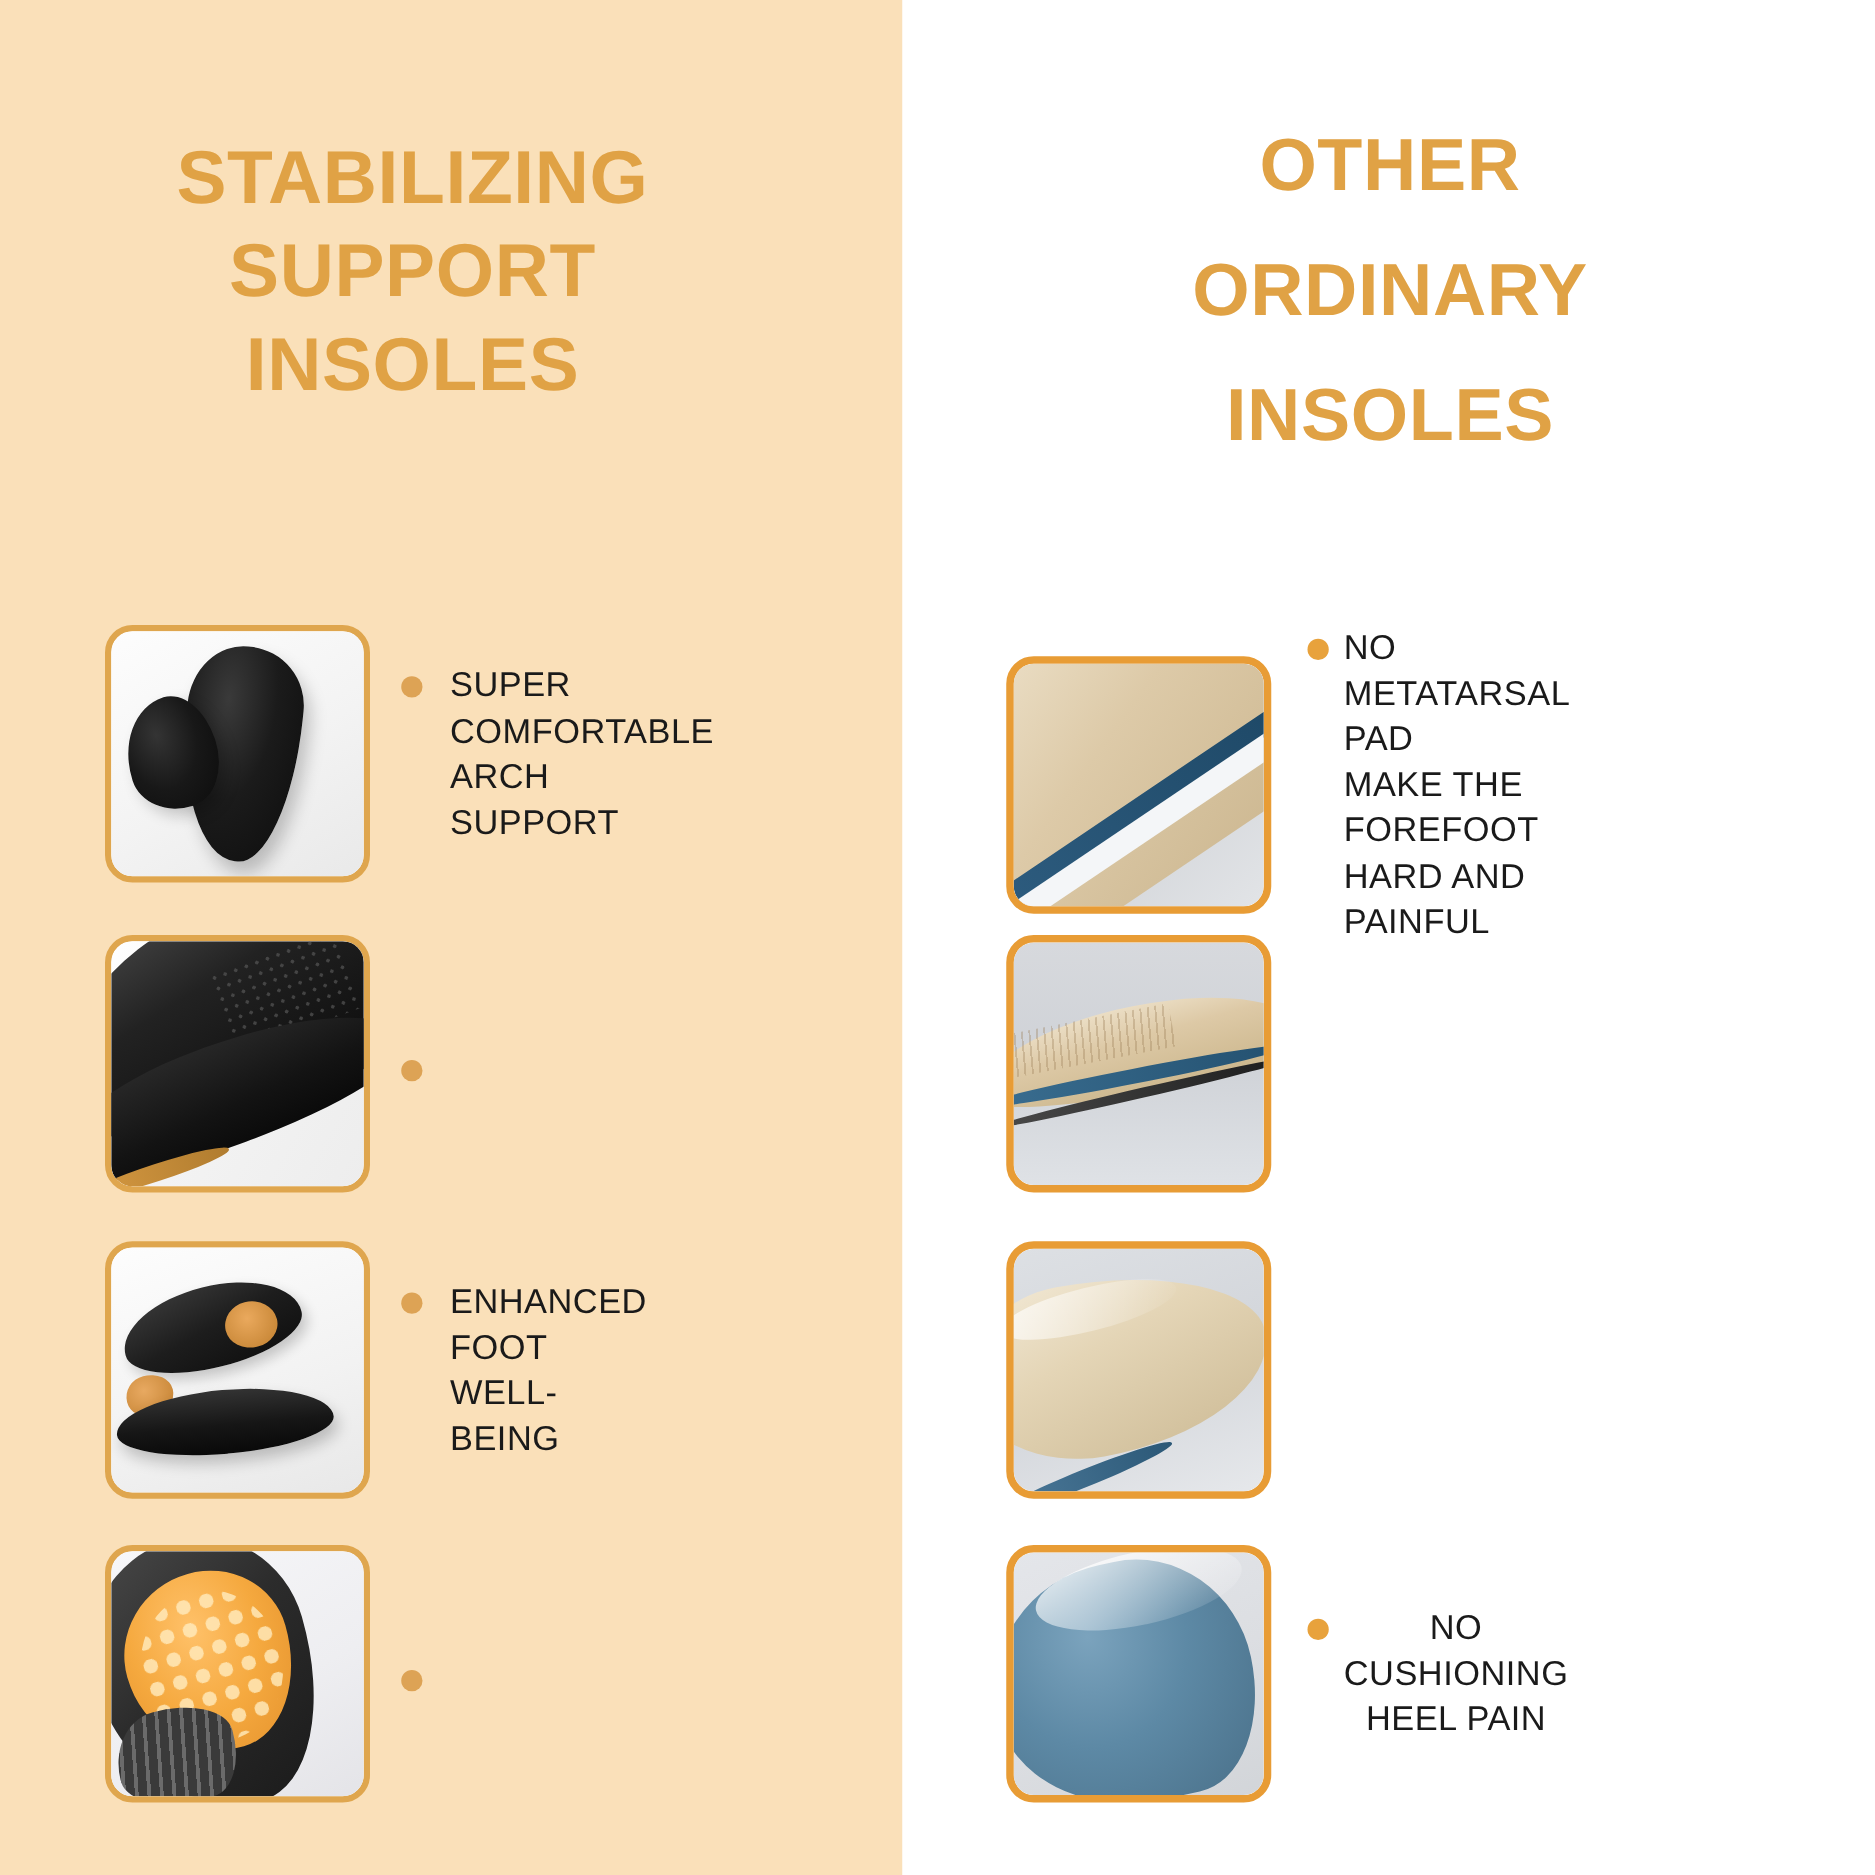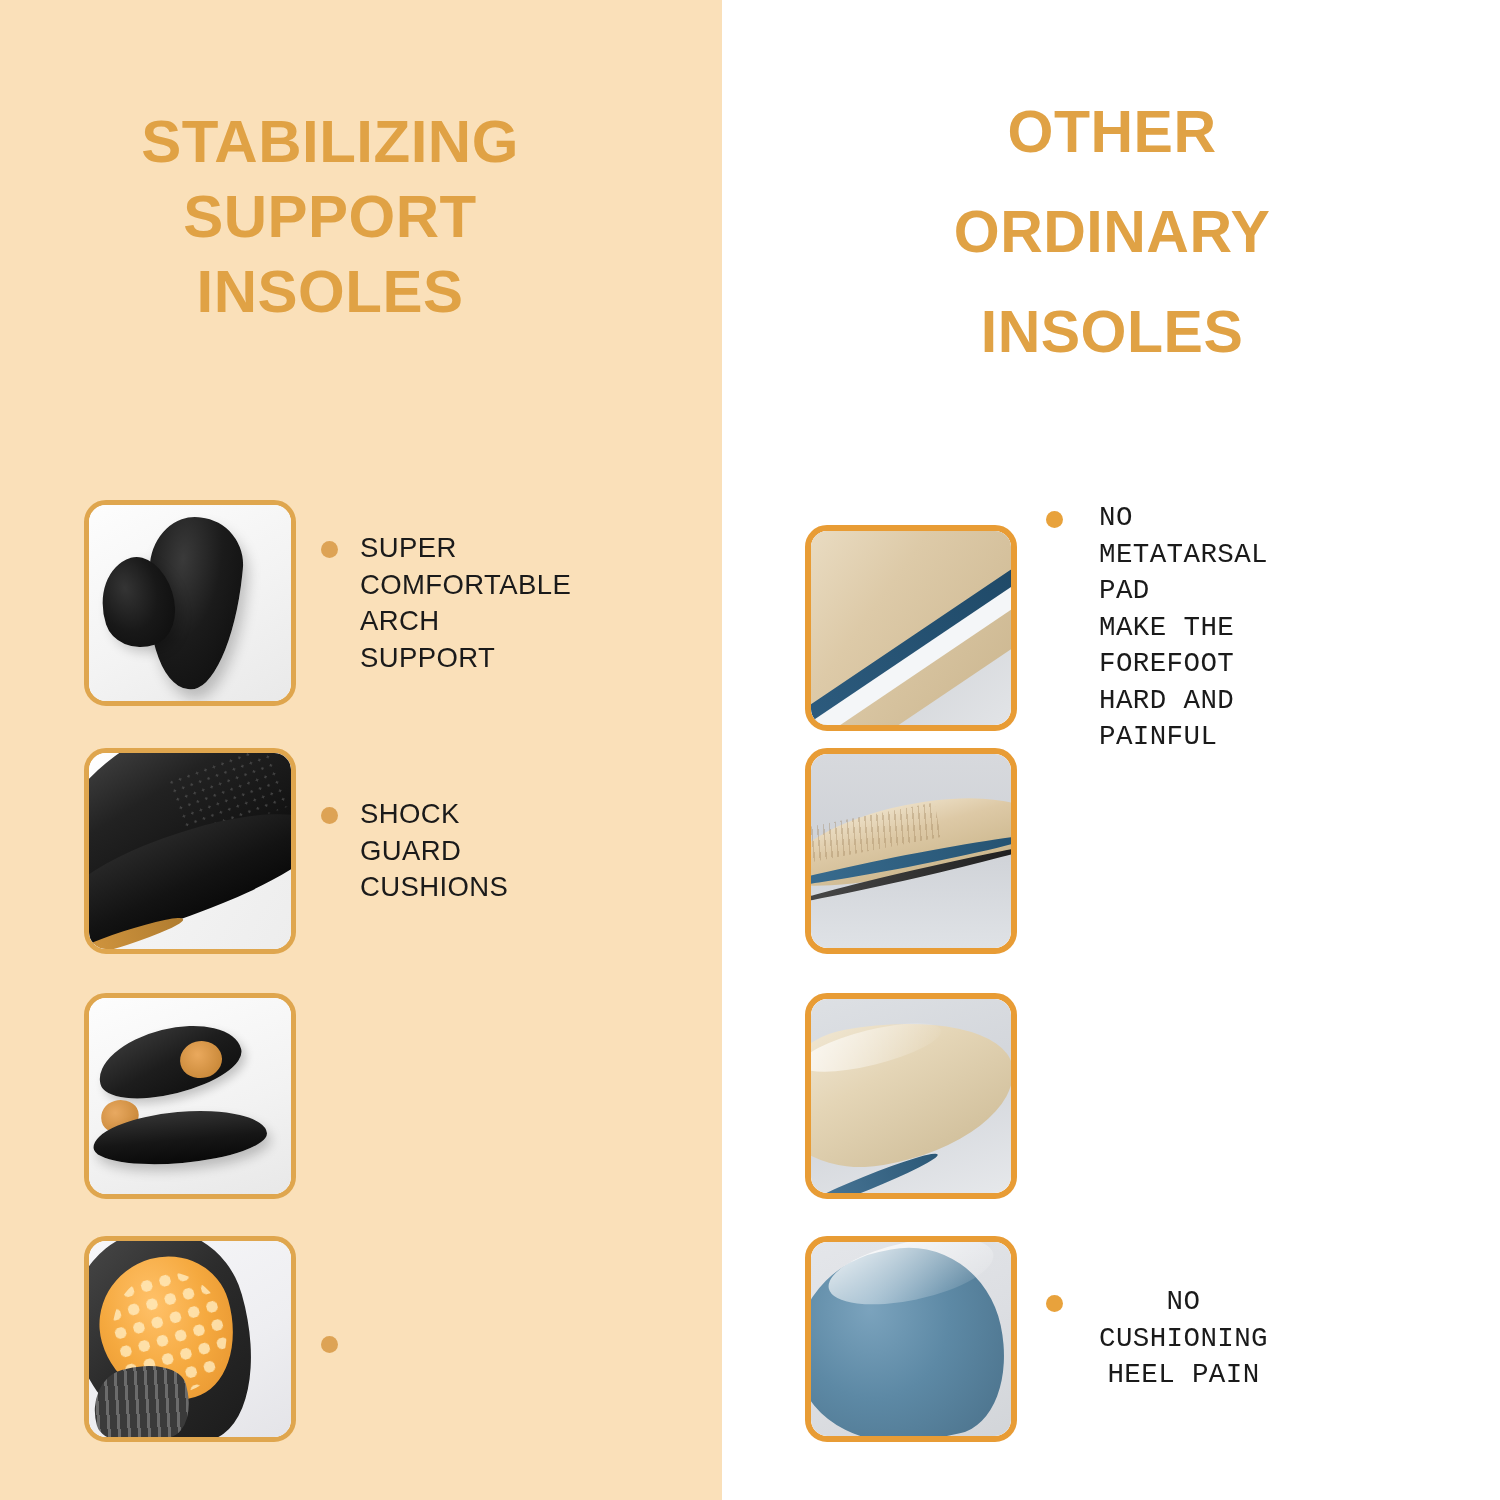--- a/index.html
+++ b/index.html
@@ -114,21 +114,21 @@
 
   .feat-text {
     margin-left: 22px;
     font-size: 27.5px;
     line-height: 36.5px;
     color: #1a1a1a;
     letter-spacing: 0.4px;
     text-transform: uppercase;
     white-space: pre-line;
   }
-  .rows-right .feat-text { margin-left: 36px; font-family: Liberation Mono, monospace; }
+  .rows-right .feat-text { margin-left: 12px; }
 
   
 
   
   .art-l1 { background: linear-gradient(150deg,#fdfdfd 0%,#f3f3f3 55%,#e9e9e9 100%); }
   .art-l1 .sole-a {
     position: absolute; left: 28%; top: 6%;
     width: 46%; height: 88%;
     background: radial-gradient(ellipse at 35% 25%, #3a3a3a 0%, #1b1b1b 45%, #0d0d0d 100%);
     border-radius: 48% 52% 44% 56% / 30% 28% 70% 72%;
@@ -368,35 +368,38 @@
         <div class="thumb">
           <div class="thumb-inner art-l2">
             <div class="band"></div>
               <div class="dots"></div>
               <div class="band2"></div>
               <div class="accent"></div>
           </div>
         </div>
         <div class="bullet-wrap">
           <span class="bullet"></span>
-          <span class="feat-text">SHOCK
-GUARD
-CUSHIONS</span>
         </div>
       </div>
 
       <div class="row" style="top:993px;">
         <div class="thumb">
           <div class="thumb-inner art-l3">
             <div class="top-sole"></div>
               <div class="pad-heel"></div>
               <div class="pad-fore"></div>
               <div class="bot-sole"></div>
           </div>
         </div>
+        <div class="bullet-wrap">
+          <span class="bullet"></span>
+          <span class="feat-text">ENHANCED
+FOOT
+WELL-BEING</span>
+        </div>
       </div>
 
       <div class="row" style="top:1236px;">
         <div class="thumb">
           <div class="thumb-inner art-l4">
             <div class="shell"></div>
               <div class="gel"></div>
               <div class="comb"></div>
               <div class="fins"></div>
           </div>

